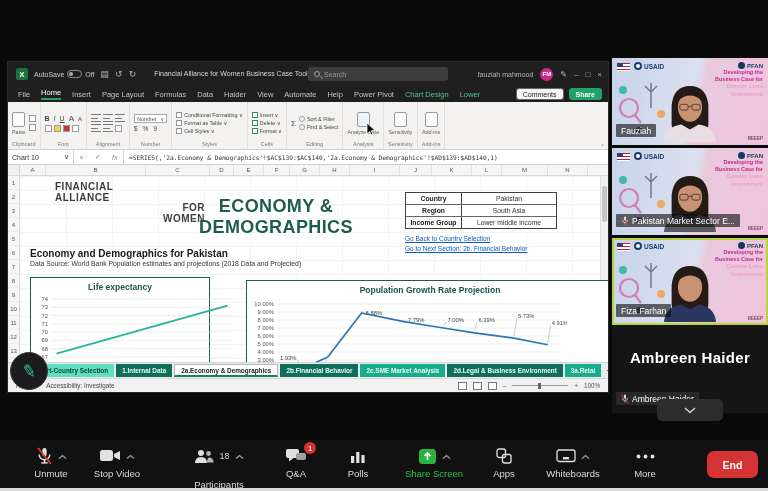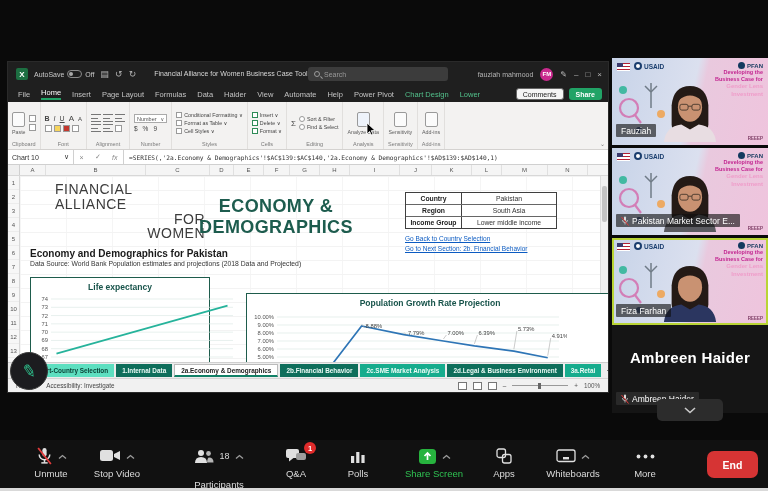--- a/index.html
+++ b/index.html
@@ -54,21 +54,21 @@
 .corner{width:12px;flex:0 0 12px;border-right:1px solid #d0d0d0;background:#efefef}
 .col-hd{border-right:1px solid #e0e0e0;text-align:center;line-height:11px;flex:0 0 auto}
 .row-hds{position:absolute;left:0;top:11px;width:12px;bottom:0;background:#f7f7f7;border-right:1px solid #d8d8d8;font-size:6px;color:#555;text-align:center}
 .row-hd{height:14px;line-height:14px;border-bottom:1px solid #ececec}
 .sheet-canvas{position:absolute;left:12px;top:11px;right:8px;bottom:0;background:
  linear-gradient(#f3f3f3 1px,transparent 1px) 0 0/100% 14px,
  linear-gradient(90deg,#f5f5f5 1px,transparent 1px) 0 0/46px 100%}
 .vscroll{position:absolute;right:0;top:11px;width:8px;bottom:0;background:#f1f1f1;border-left:1px solid #ddd}
 .vscroll .thumb{position:absolute;left:1px;top:10px;width:5px;height:36px;background:#c4c4c4;border-radius:2px}
 
-.fa-logo{position:absolute;left:47px;top:17px;width:150px;font-weight:normal;color:#3c3c3c;font-size:14px;letter-spacing:.5px;line-height:1.06}
+.fa-logo{position:absolute;left:47px;top:17px;width:150px;font-weight:bold;color:#3c3c3c;font-size:10px;letter-spacing:.5px;line-height:1.06}
 .fa-logo .r{text-align:right}
 .sheet-title{position:absolute;left:140px;top:31px;width:256px;text-align:center;font-size:18px;font-weight:bold;color:#1d5c4e;letter-spacing:.4px}
 .info-table{position:absolute;left:397px;top:27px;border:1.5px solid #3f3f3f;font-size:6.8px;background:#fff}
 .it-row{display:flex;border-bottom:1px solid #666}
 .it-row:last-child{border-bottom:none}
 .it-label{width:56px;border-right:1.3px solid #3f3f3f;font-weight:bold;text-align:center;padding:2px 1px;color:#222}
 .it-value{width:94px;text-align:center;padding:2px 1px;color:#333}
 .xl-link{position:absolute;font-size:6.5px;color:#0b5bc2;text-decoration:underline;white-space:nowrap}
 .sheet-h1{position:absolute;left:22px;top:83px;font-size:10px;font-weight:bold;color:#1a1a1a}
 .sheet-src{position:absolute;left:22px;top:95px;font-size:6.8px;color:#333}
@@ -428,21 +428,21 @@
             <text x="17" y="41.142857142857146" text-anchor="end" font-size="5.8" fill="#555" font-family="Liberation Sans, sans-serif">70</text>
             <line x1="20" y1="47.42857142857143" x2="202" y2="47.42857142857143" stroke="#dce9e5" stroke-width="0.7"></line>
             <text x="17" y="49.42857142857143" text-anchor="end" font-size="5.8" fill="#555" font-family="Liberation Sans, sans-serif">69</text>
             <line x1="20" y1="55.71428571428572" x2="202" y2="55.71428571428572" stroke="#dce9e5" stroke-width="0.7"></line>
             <text x="17" y="57.71428571428572" text-anchor="end" font-size="5.8" fill="#555" font-family="Liberation Sans, sans-serif">68</text>
             <line x1="20" y1="64" x2="202" y2="64" stroke="#dce9e5" stroke-width="0.7"></line>
             <text x="17" y="66" text-anchor="end" font-size="5.8" fill="#555" font-family="Liberation Sans, sans-serif">67</text>
             <polyline points="25.46,60.68571428571424 196.54,12.628571428571405" fill="none" stroke="#26b39b" stroke-width="1.7" stroke-linejoin="round"></polyline>
           </svg>
       </div>
-      <div class="chart-box" style="left:238px;top:128px;width:368px;height:108px">
+      <div class="chart-box" style="left:238px;top:115px;width:368px;height:108px">
         <div class="chart-title">Population Growth Rate Projection</div>
         <svg id="chart1" width="320" height="92">
             <line x1="30" y1="8" x2="312" y2="8" stroke="#dce9e5" stroke-width="0.7"></line>
             <text x="27" y="10" text-anchor="end" font-size="5.8" fill="#555" font-family="Liberation Sans, sans-serif">10.00%</text>
             <line x1="30" y1="16" x2="312" y2="16" stroke="#dce9e5" stroke-width="0.7"></line>
             <text x="27" y="18" text-anchor="end" font-size="5.8" fill="#555" font-family="Liberation Sans, sans-serif">9.00%</text>
             <line x1="30" y1="24" x2="312" y2="24" stroke="#dce9e5" stroke-width="0.7"></line>
             <text x="27" y="26" text-anchor="end" font-size="5.8" fill="#555" font-family="Liberation Sans, sans-serif">8.00%</text>
             <line x1="30" y1="32" x2="312" y2="32" stroke="#dce9e5" stroke-width="0.7"></line>
             <text x="27" y="34" text-anchor="end" font-size="5.8" fill="#555" font-family="Liberation Sans, sans-serif">7.00%</text>

